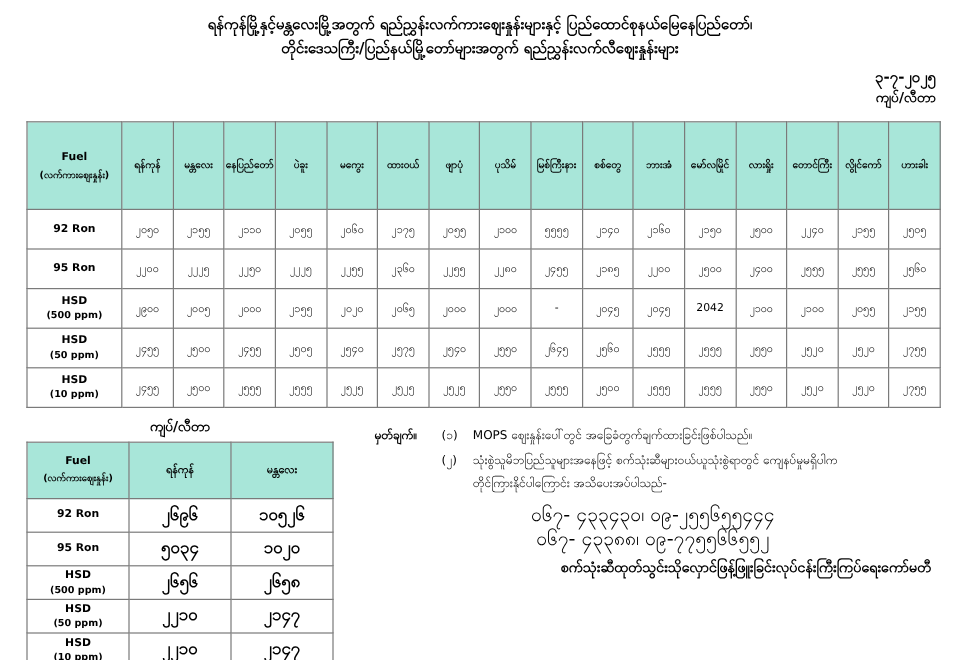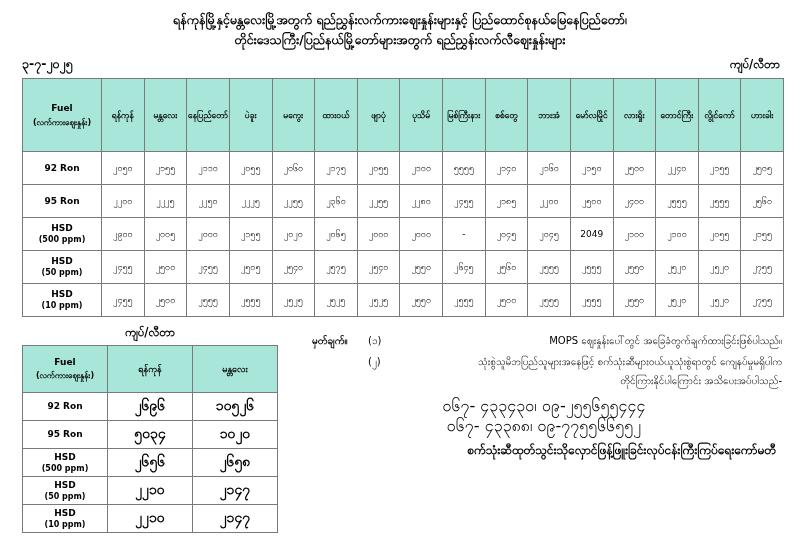--- a/index.html
+++ b/index.html
@@ -27,21 +27,22 @@
   .title-line {
     font-size: 12.5px;
     font-weight: bold;
     line-height: 20px;
     letter-spacing: 0px;
   }
   .date-row {
     display: flex;
     justify-content: space-between;
     align-items: flex-end;
-    padding: 6px 20px 4px 22px;
+    padding: 6px 20px 10px 22px;
+    flex-direction: column;
   }
   .date-text {
     font-size: 12.5px;
     font-weight: bold;
   }
   .unit-text {
     font-size: 11.5px;
     font-weight: bold;
   }
 
@@ -175,21 +176,20 @@
   }
   .note-num {
     width: 26px;
     flex: none;
   }
   .note-text {
     flex: 1;
   }
   .note-text .l {
     display: block;
-    text-align: right;
   }
   .phones {
     text-align: center;
     font-size: 16px;
     line-height: 20px;
     padding-right: 6px;
     padding-top: 4px;
   }
   .footer {
     text-align: right;
@@ -288,21 +288,21 @@
           <td>၂၀၀၅</td>
           <td>၂၀၀၀</td>
           <td>၂၁၅၅</td>
           <td>၂၀၂၀</td>
           <td>၂၀၆၅</td>
           <td>၂၀၀၀</td>
           <td>၂၀၀၀</td>
           <td>-</td>
           <td>၂၀၄၅</td>
           <td>၂၀၄၅</td>
-          <td>2049</td>
+          <td>2042</td>
           <td>၂၁၀၀</td>
           <td>၂၁၀၀</td>
           <td>၂၀၅၅</td>
           <td>၂၁၅၅</td>
         </tr>
         <tr>
           <td class="rowhead">
             <span>HSD</span>
             <span class="rh-sub">(50 ppm)</span>
           </td>

